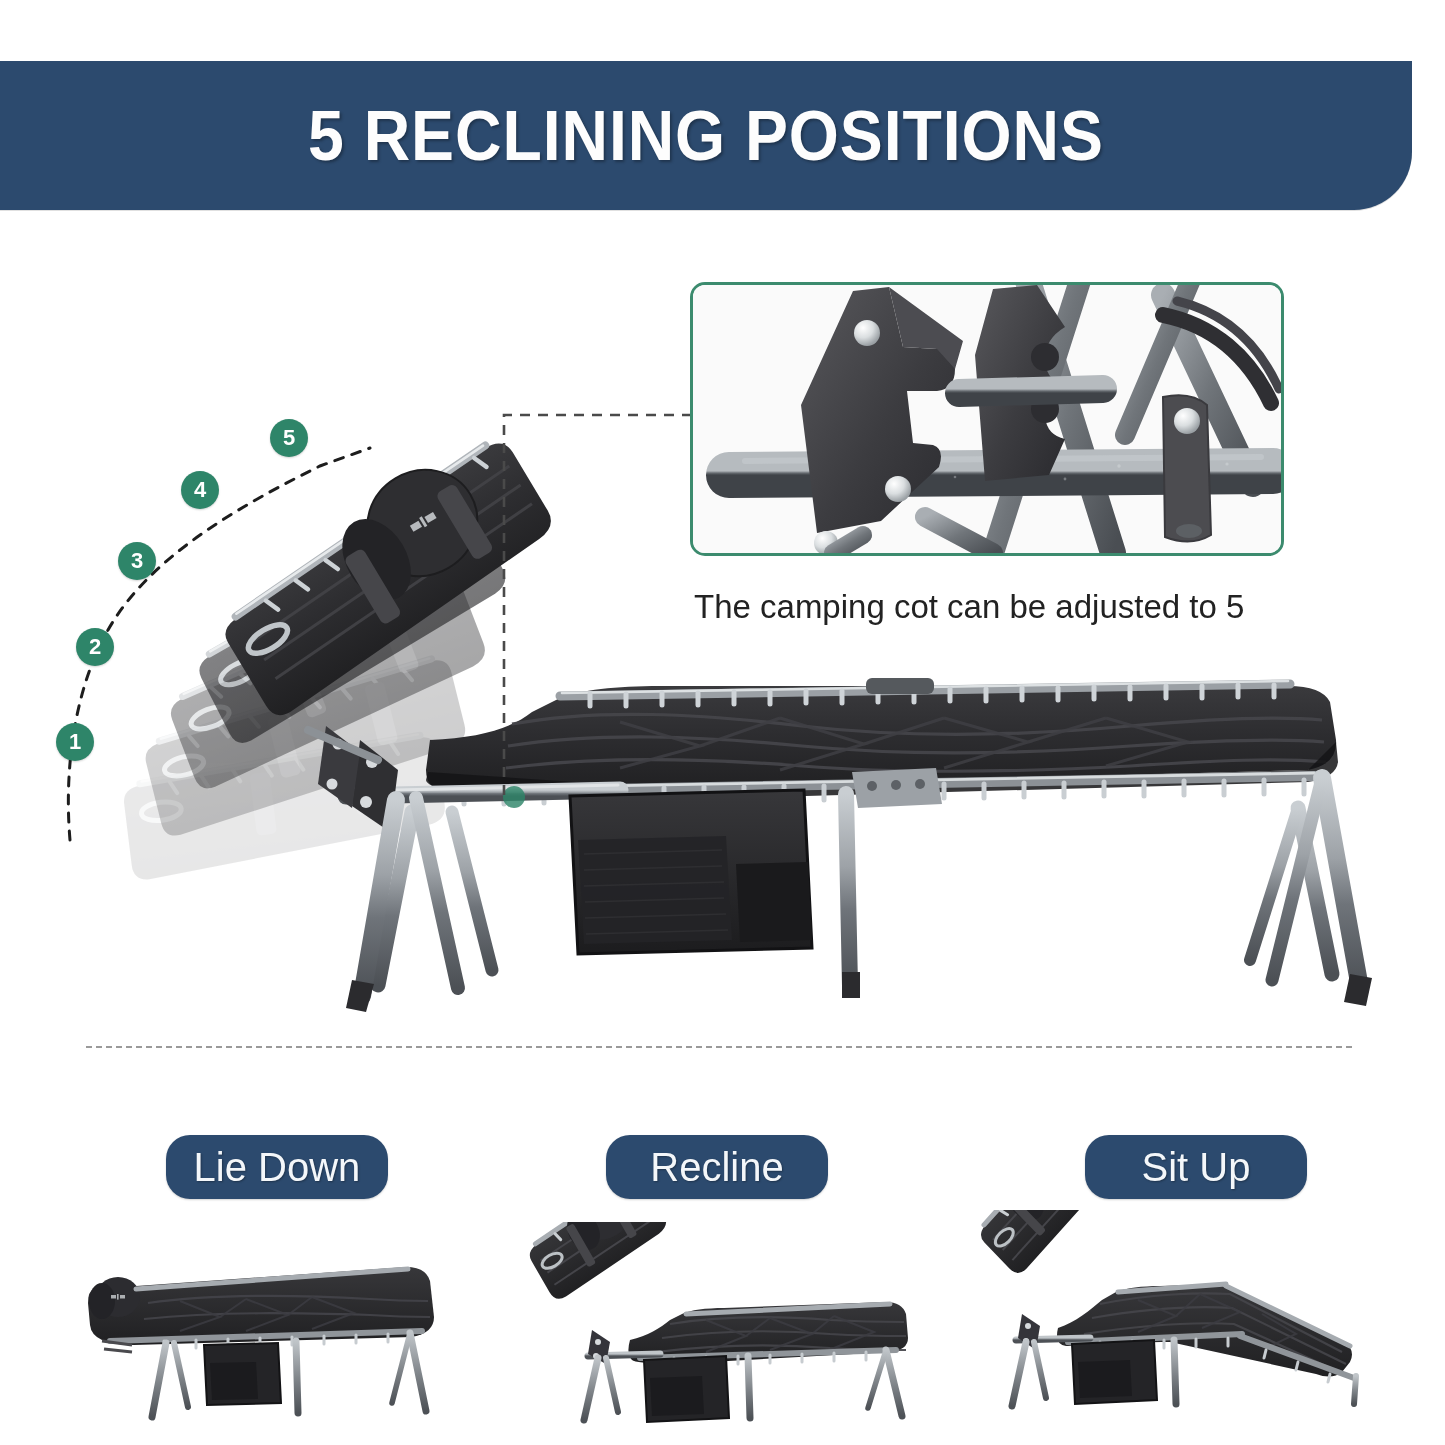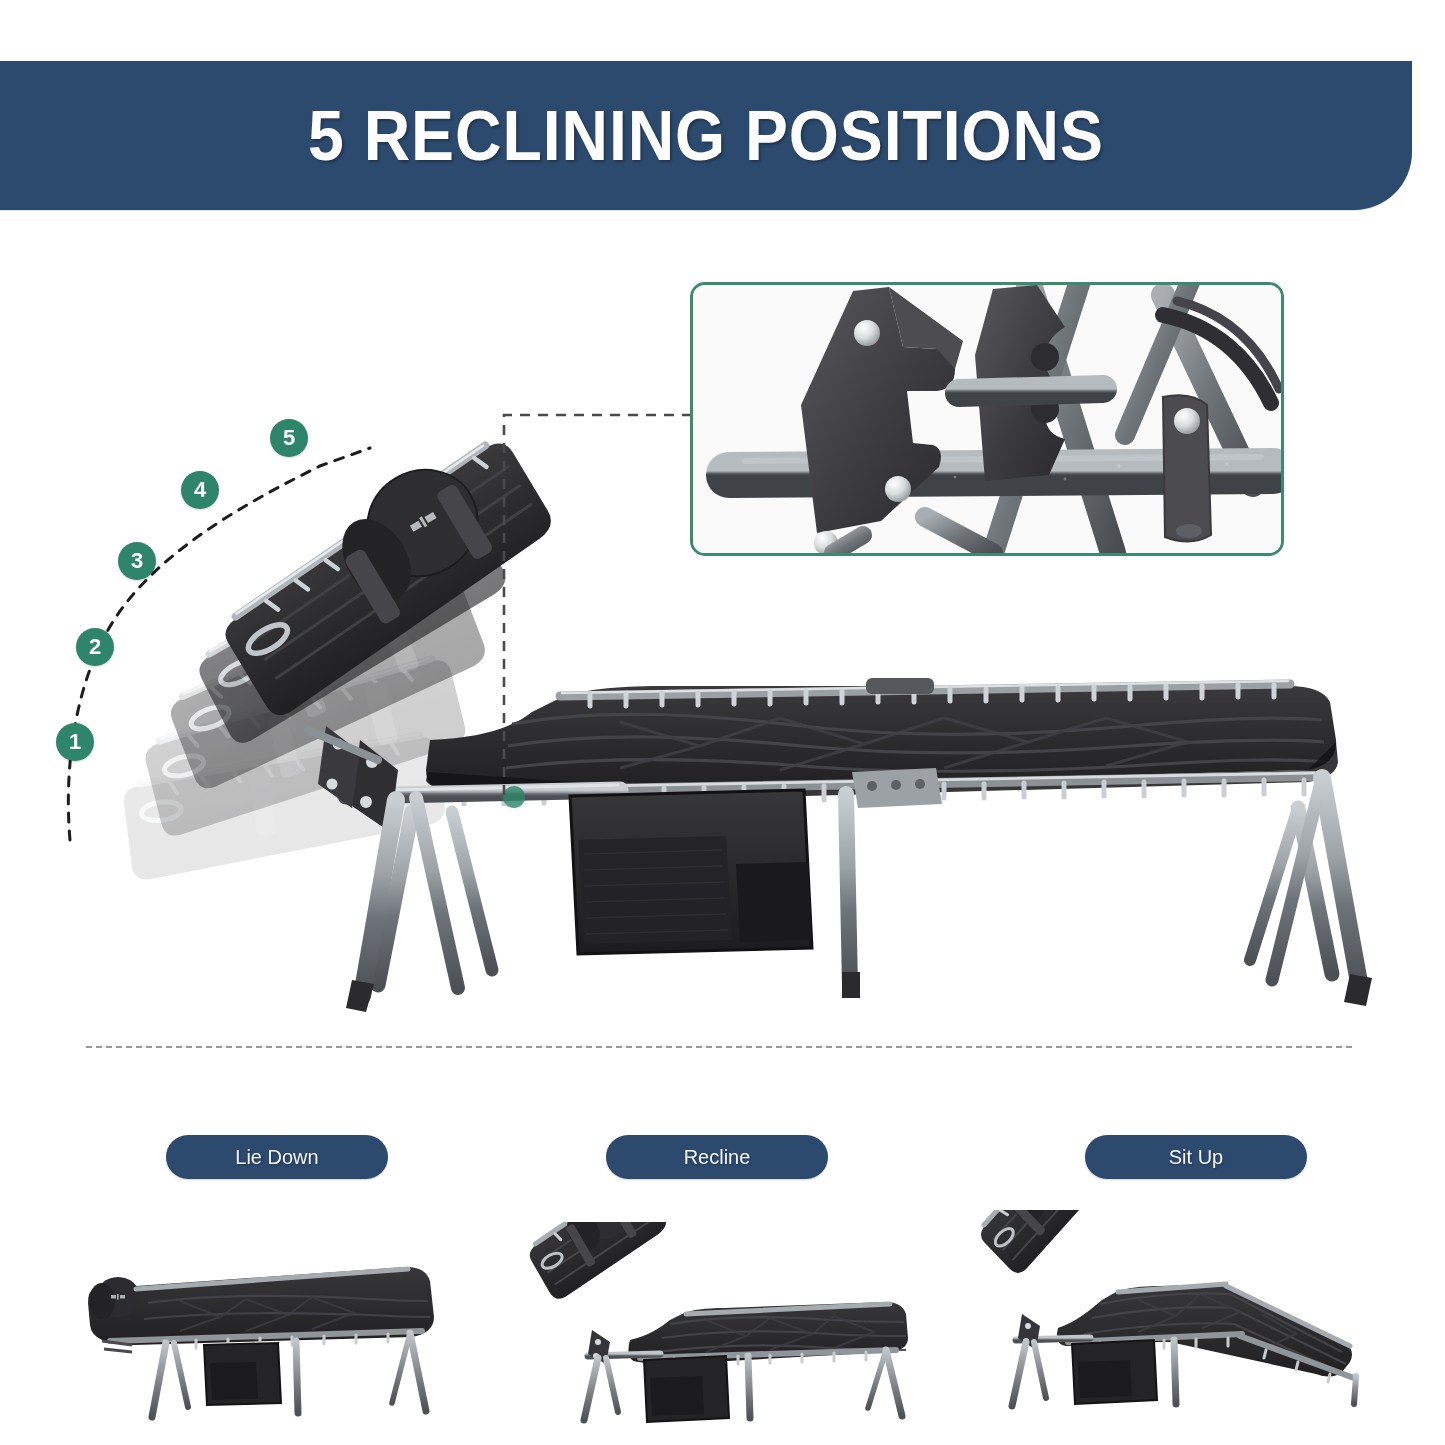--- a/index.html
+++ b/index.html
@@ -63,24 +63,24 @@
   .main-cot{position:absolute;left:60px;top:440px;width:1330px;height:590px;}
 
   
   .divider{
     position:absolute;left:86px;top:1046px;width:1266px;height:0;
     border-top:2px dashed #9a9a9a;
   }
 
   
   .pill{
-    position:absolute;height:44px;border-radius:24px;
+    position:absolute;height:64px;border-radius:24px;
     background:#2c4a6e;color:#f4f7fa;
     display:flex;align-items:center;justify-content:center;
-    font-size:20px;font-weight:400;
+    font-size:40px;font-weight:400;
     text-shadow:1px 1px 2px rgba(0,0,0,.30);
     box-shadow:0 1px 2px rgba(0,0,0,.18);
   }
   .thumb{position:absolute;}
 </style>
 </head>
 <body>
 
 <div id="stage">
 
@@ -436,20 +436,21 @@
       <path d="M 470 112 Q 498 106 514 120 L 518 250 Q 498 262 472 252 Z" fill="none" stroke="#3a3a3e" stroke-width="2"></path>
       <circle cx="494" cy="136" r="13" fill="url(#rivetG)"></circle>
       <ellipse cx="496" cy="246" rx="13" ry="7" fill="#5c6064"></ellipse>
 
       <path d="M 232 232 L 300 268" stroke="url(#tubeG2)" stroke-width="20" stroke-linecap="round" fill="none"></path>
       <path d="M 170 250 L 140 268" stroke="url(#tubeG2)" stroke-width="18" stroke-linecap="round" fill="none"></path>
     </svg>
   </div>
 
   <div class="desc">
+    <div>The camping cot can be adjusted to 5</div>
   </div>
 
   <div class="divider"></div>
 
   <div class="pill" style="left:166px;top:1135px;width:222px;">
     <span>Lie Down</span>
   </div>
   <div class="pill" style="left:1085px;top:1135px;width:222px;">
     <span>Sit Up</span>
   </div>

